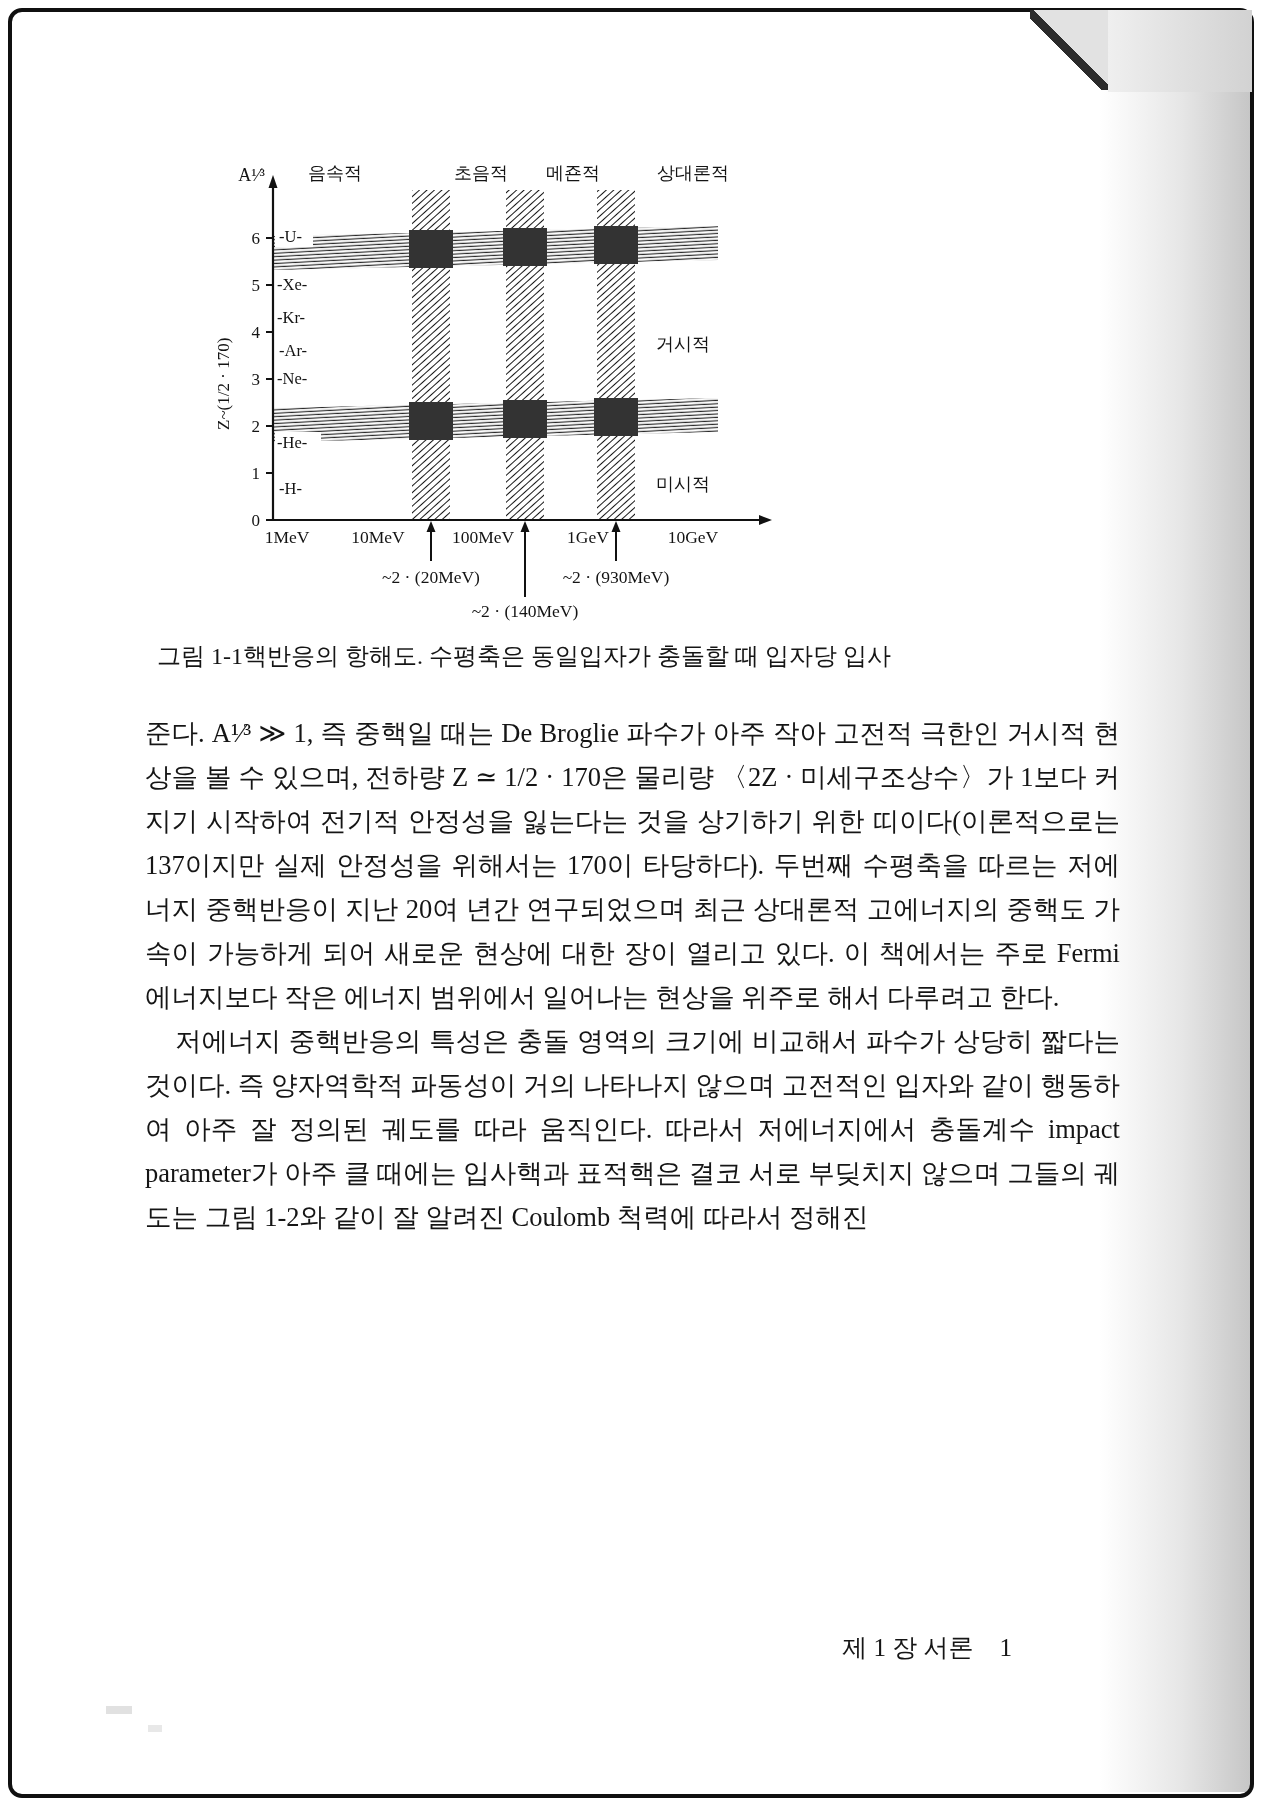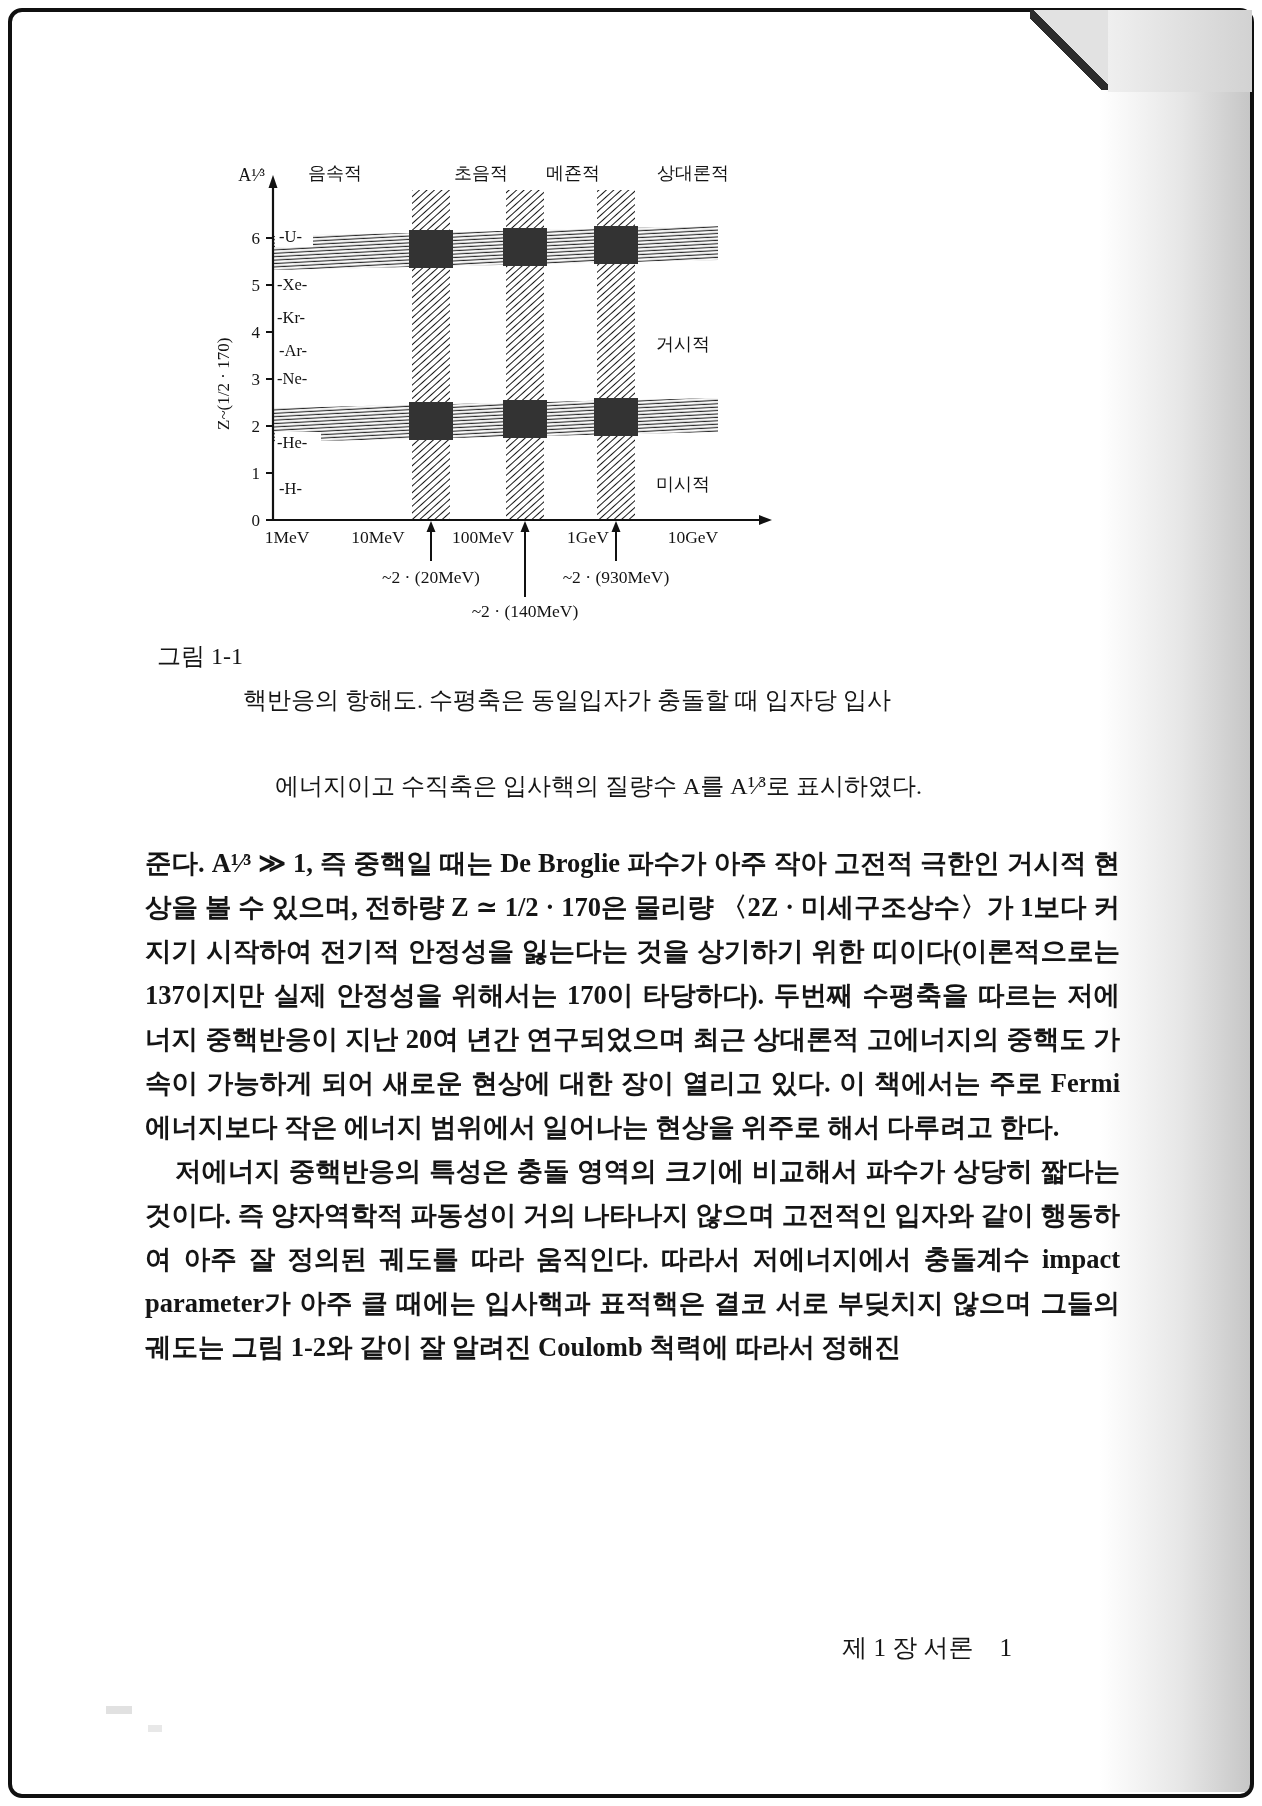--- a/index.html
+++ b/index.html
@@ -48,28 +48,27 @@
   .figure svg { display:block; margin-left:68px; }
   svg text { fill:#141414; }
 
   .caption {
     margin-top:10px; margin-left:12px;
     display:flex; 
     font-size:24px; line-height:42px;
   }
   .cap-label { white-space:nowrap; }
   .cap-text { width:772px; display:block; }
-  .cap-line1, .cap-line2 { display:block;margin-top:44px; }
+  .cap-line1, .cap-line2 { display:block; }
   .cap-line2 { padding-left:32px; }
 
   .bodytext {
     margin-top:34px;
     font-size:26.5px; line-height:44px;
     text-align:justify;
-    font-weight:bold;
   }
   .bodytext p { margin:0; }
   .bodytext .p2 { text-indent:30px; }
 
   .footer {
     position:absolute; bottom:142px; right:250px;
     font-size:25px; z-index:2;
     display:flex; gap:26px; align-items:baseline;text-align:right;
   }
 </style>
@@ -166,21 +165,20 @@
         <text x="403" y="423" text-anchor="middle" font-size="17.5">~2 · (930MeV)</text>
         <line x1="312" y1="437" x2="312" y2="368" stroke="#111111" stroke-width="2"></line>
         <polygon points="312,361 307.5,372 316.5,372" fill="#111111"></polygon>
         <text x="312" y="457" text-anchor="middle" font-size="17.5">~2 · (140MeV)</text>
       </svg>
 
       <div class="caption">
         <span class="cap-label">그림 1-1</span>
         <span class="cap-text">
           <span class="cap-line1">핵반응의 항해도. 수평축은 동일입자가 충돌할 때 입자당 입사</span>
-          <span class="cap-line2">에너지이고 수직축은 입사핵의 질량수 A를 A¹⁄³로 표시하였다.</span>
         </span>
       </div>
     </div>
 
     <div class="bodytext">
       <p class="p1">준다. A¹⁄³ ≫ 1, 즉 중핵일 때는 De Broglie 파수가 아주 작아 고전적 극한인 거시적 현상을 볼 수 있으며, 전하량 Z ≃ 1/2 · 170은 물리량 〈2Z · 미세구조상수〉가 1보다 커지기 시작하여 전기적 안정성을 잃는다는 것을 상기하기 위한 띠이다(이론적으로는 137이지만 실제 안정성을 위해서는 170이 타당하다). 두번째 수평축을 따르는 저에너지 중핵반응이 지난 20여 년간 연구되었으며 최근 상대론적 고에너지의 중핵도 가속이 가능하게 되어 새로운 현상에 대한 장이 열리고 있다. 이 책에서는 주로 Fermi 에너지보다 작은 에너지 범위에서 일어나는 현상을 위주로 해서 다루려고 한다.</p>
       <p class="p2">저에너지 중핵반응의 특성은 충돌 영역의 크기에 비교해서 파수가 상당히 짧다는 것이다. 즉 양자역학적 파동성이 거의 나타나지 않으며 고전적인 입자와 같이 행동하여 아주 잘 정의된 궤도를 따라 움직인다. 따라서 저에너지에서 충돌계수 impact parameter가 아주 클 때에는 입사핵과 표적핵은 결코 서로 부딪치지 않으며 그들의 궤도는 그림 1-2와 같이 잘 알려진 Coulomb 척력에 따라서 정해진</p>
     </div>
 
   </div>

